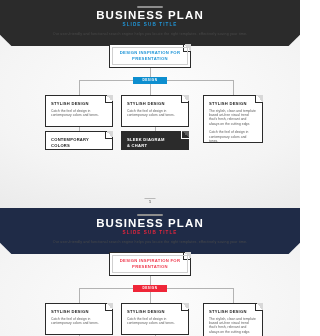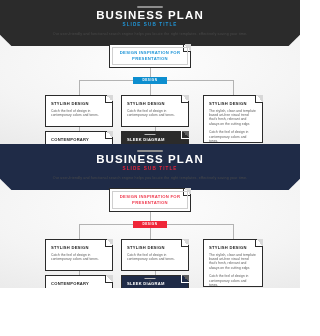--- a/index.html
+++ b/index.html
@@ -2,21 +2,21 @@
 <html><head>
 <meta charset="utf-8">
 <style>
   html,body{margin:0;padding:0;}
   body{
     width:300px;height:336px;overflow:hidden;
     font-family:"Liberation Sans", sans-serif;
     background:#fff;
   }
   .slide{
-    position:relative;width:300px;height:144px;overflow:hidden;
+    position:relative;width:300px;height:208px;overflow:hidden;
     background:
       radial-gradient(ellipse 120% 90% at 50% 45%, #fdfdfd 0%, #f4f4f4 45%, #e2e2e2 100%);
   }
   
   .banner{
     position:absolute;left:-4px;top:-2px;width:308px;height:48px;
     clip-path:polygon(0 0, 100% 0, 100% 68%, 95% 100%, 5% 100%, 0 68%);
   }
   .banner.dark{background:#2b2b2b;}
   .banner.navy{background:#1f2b47;}

